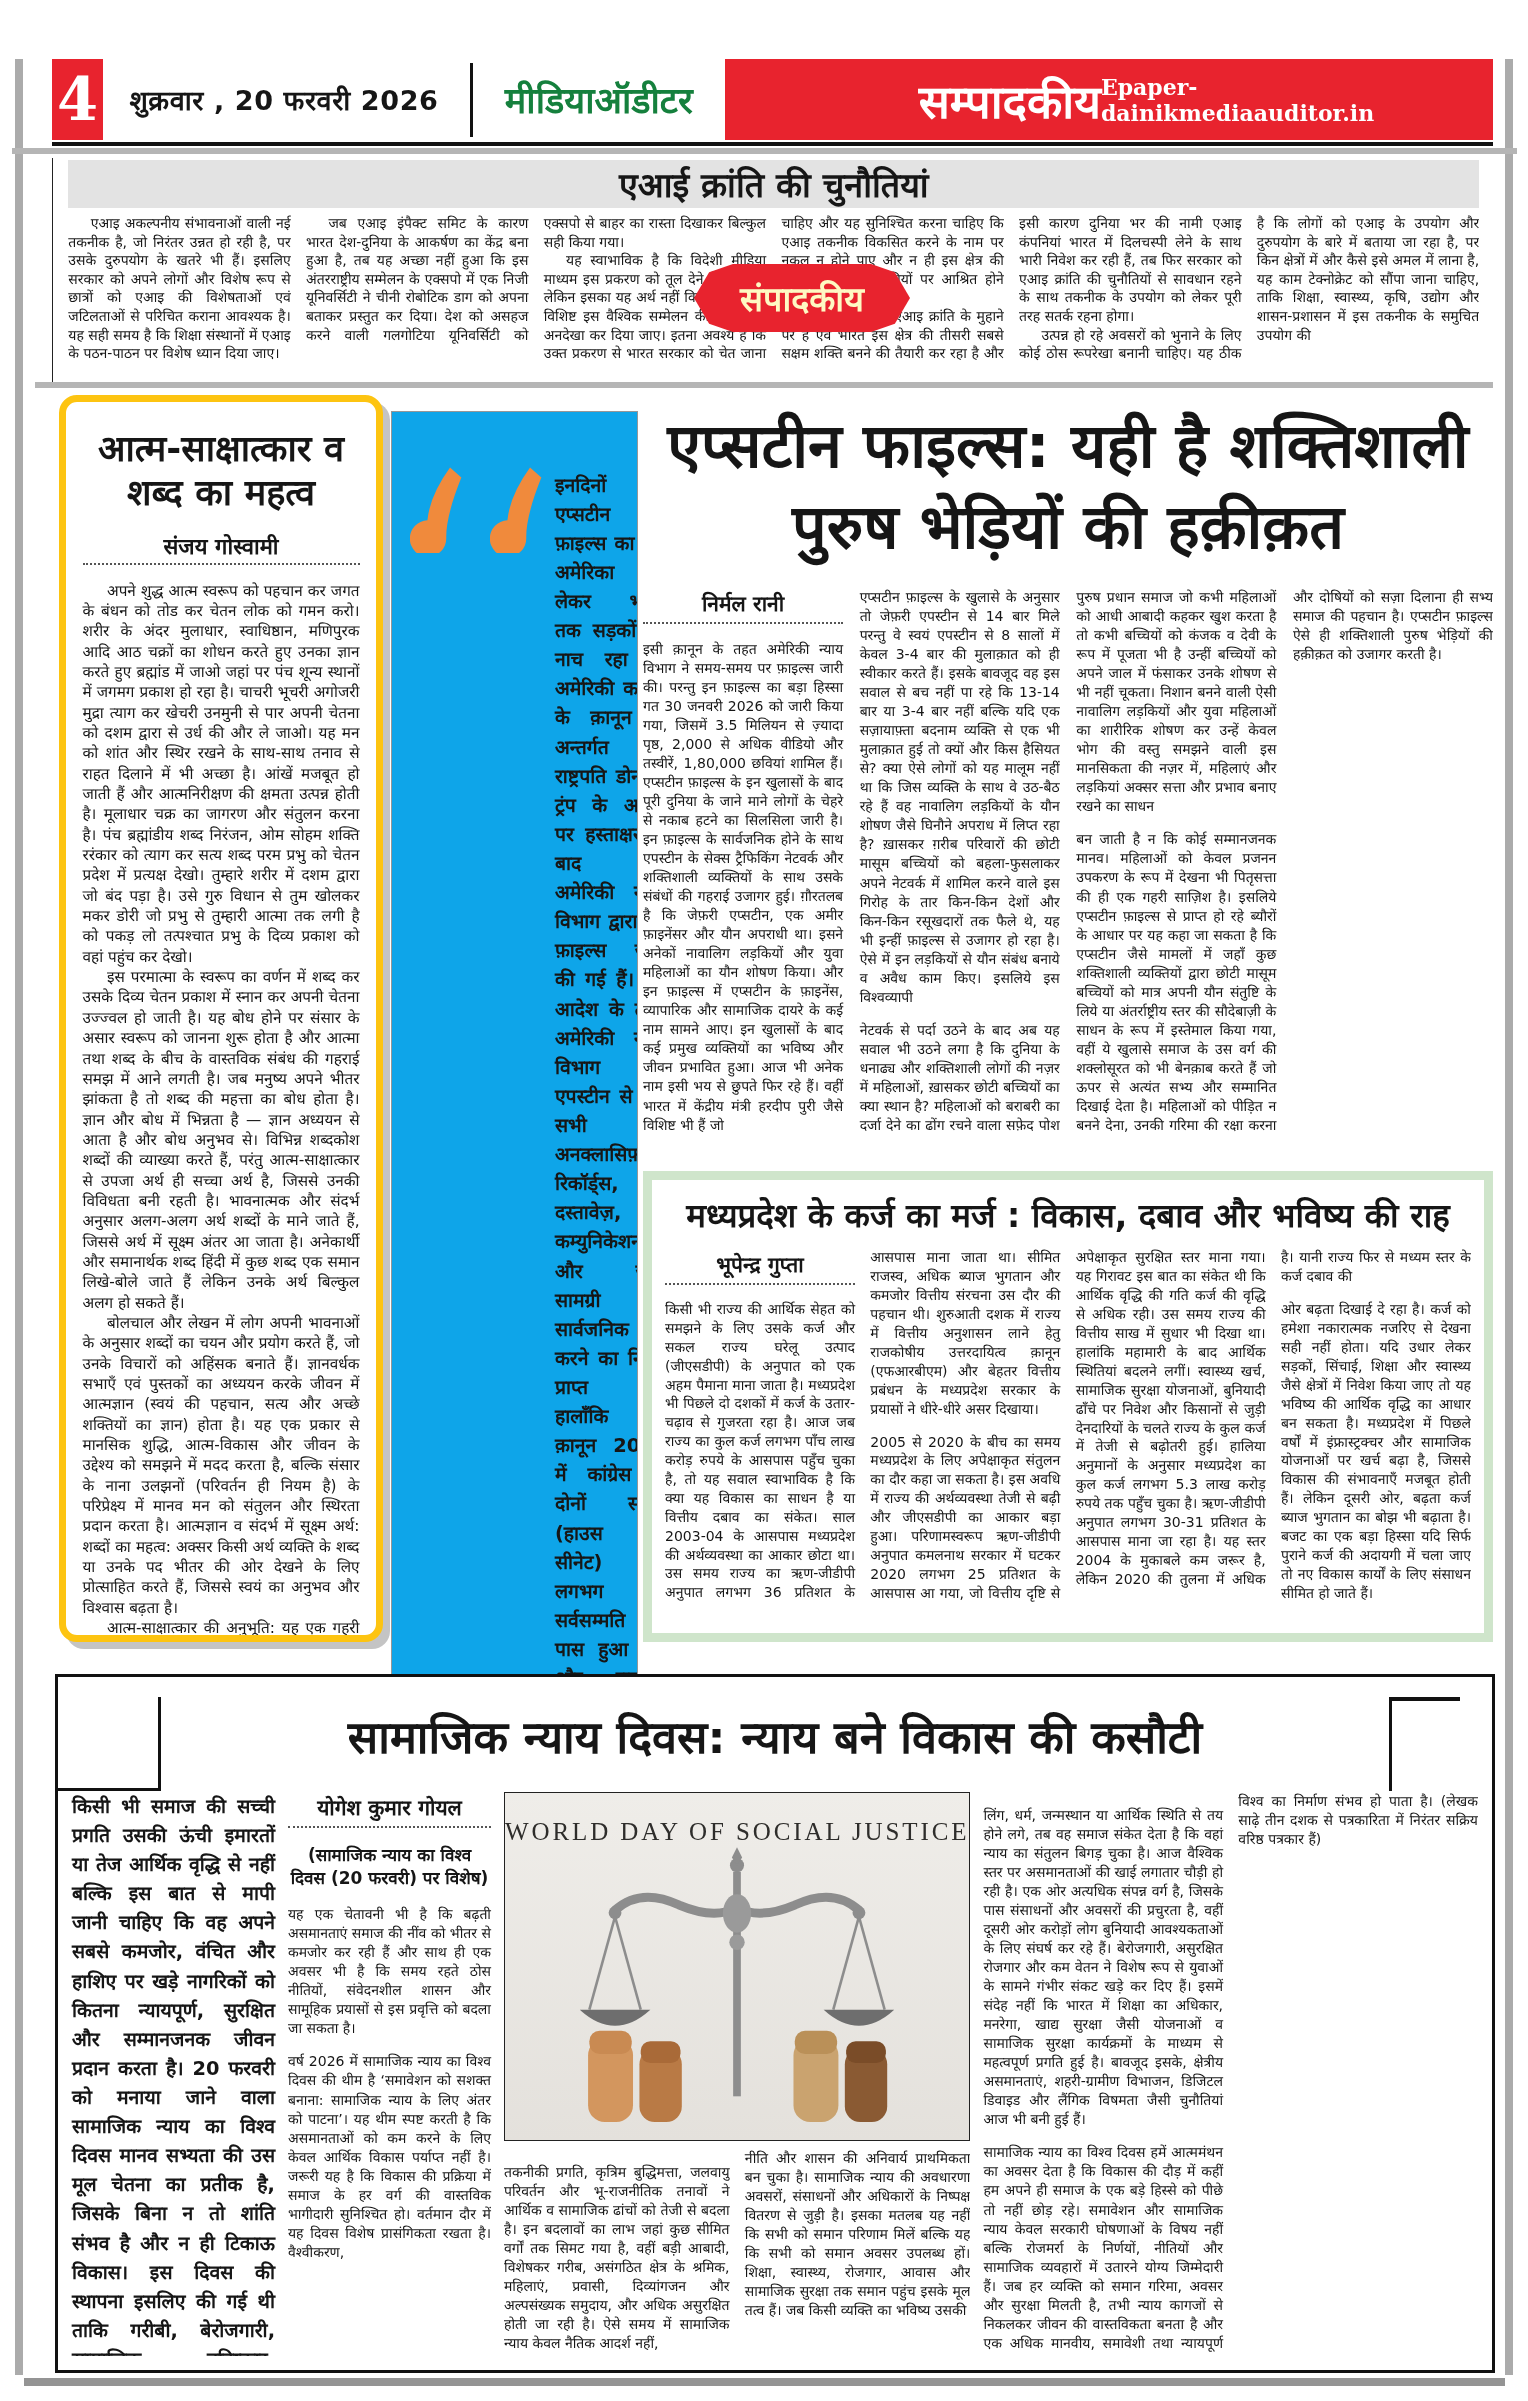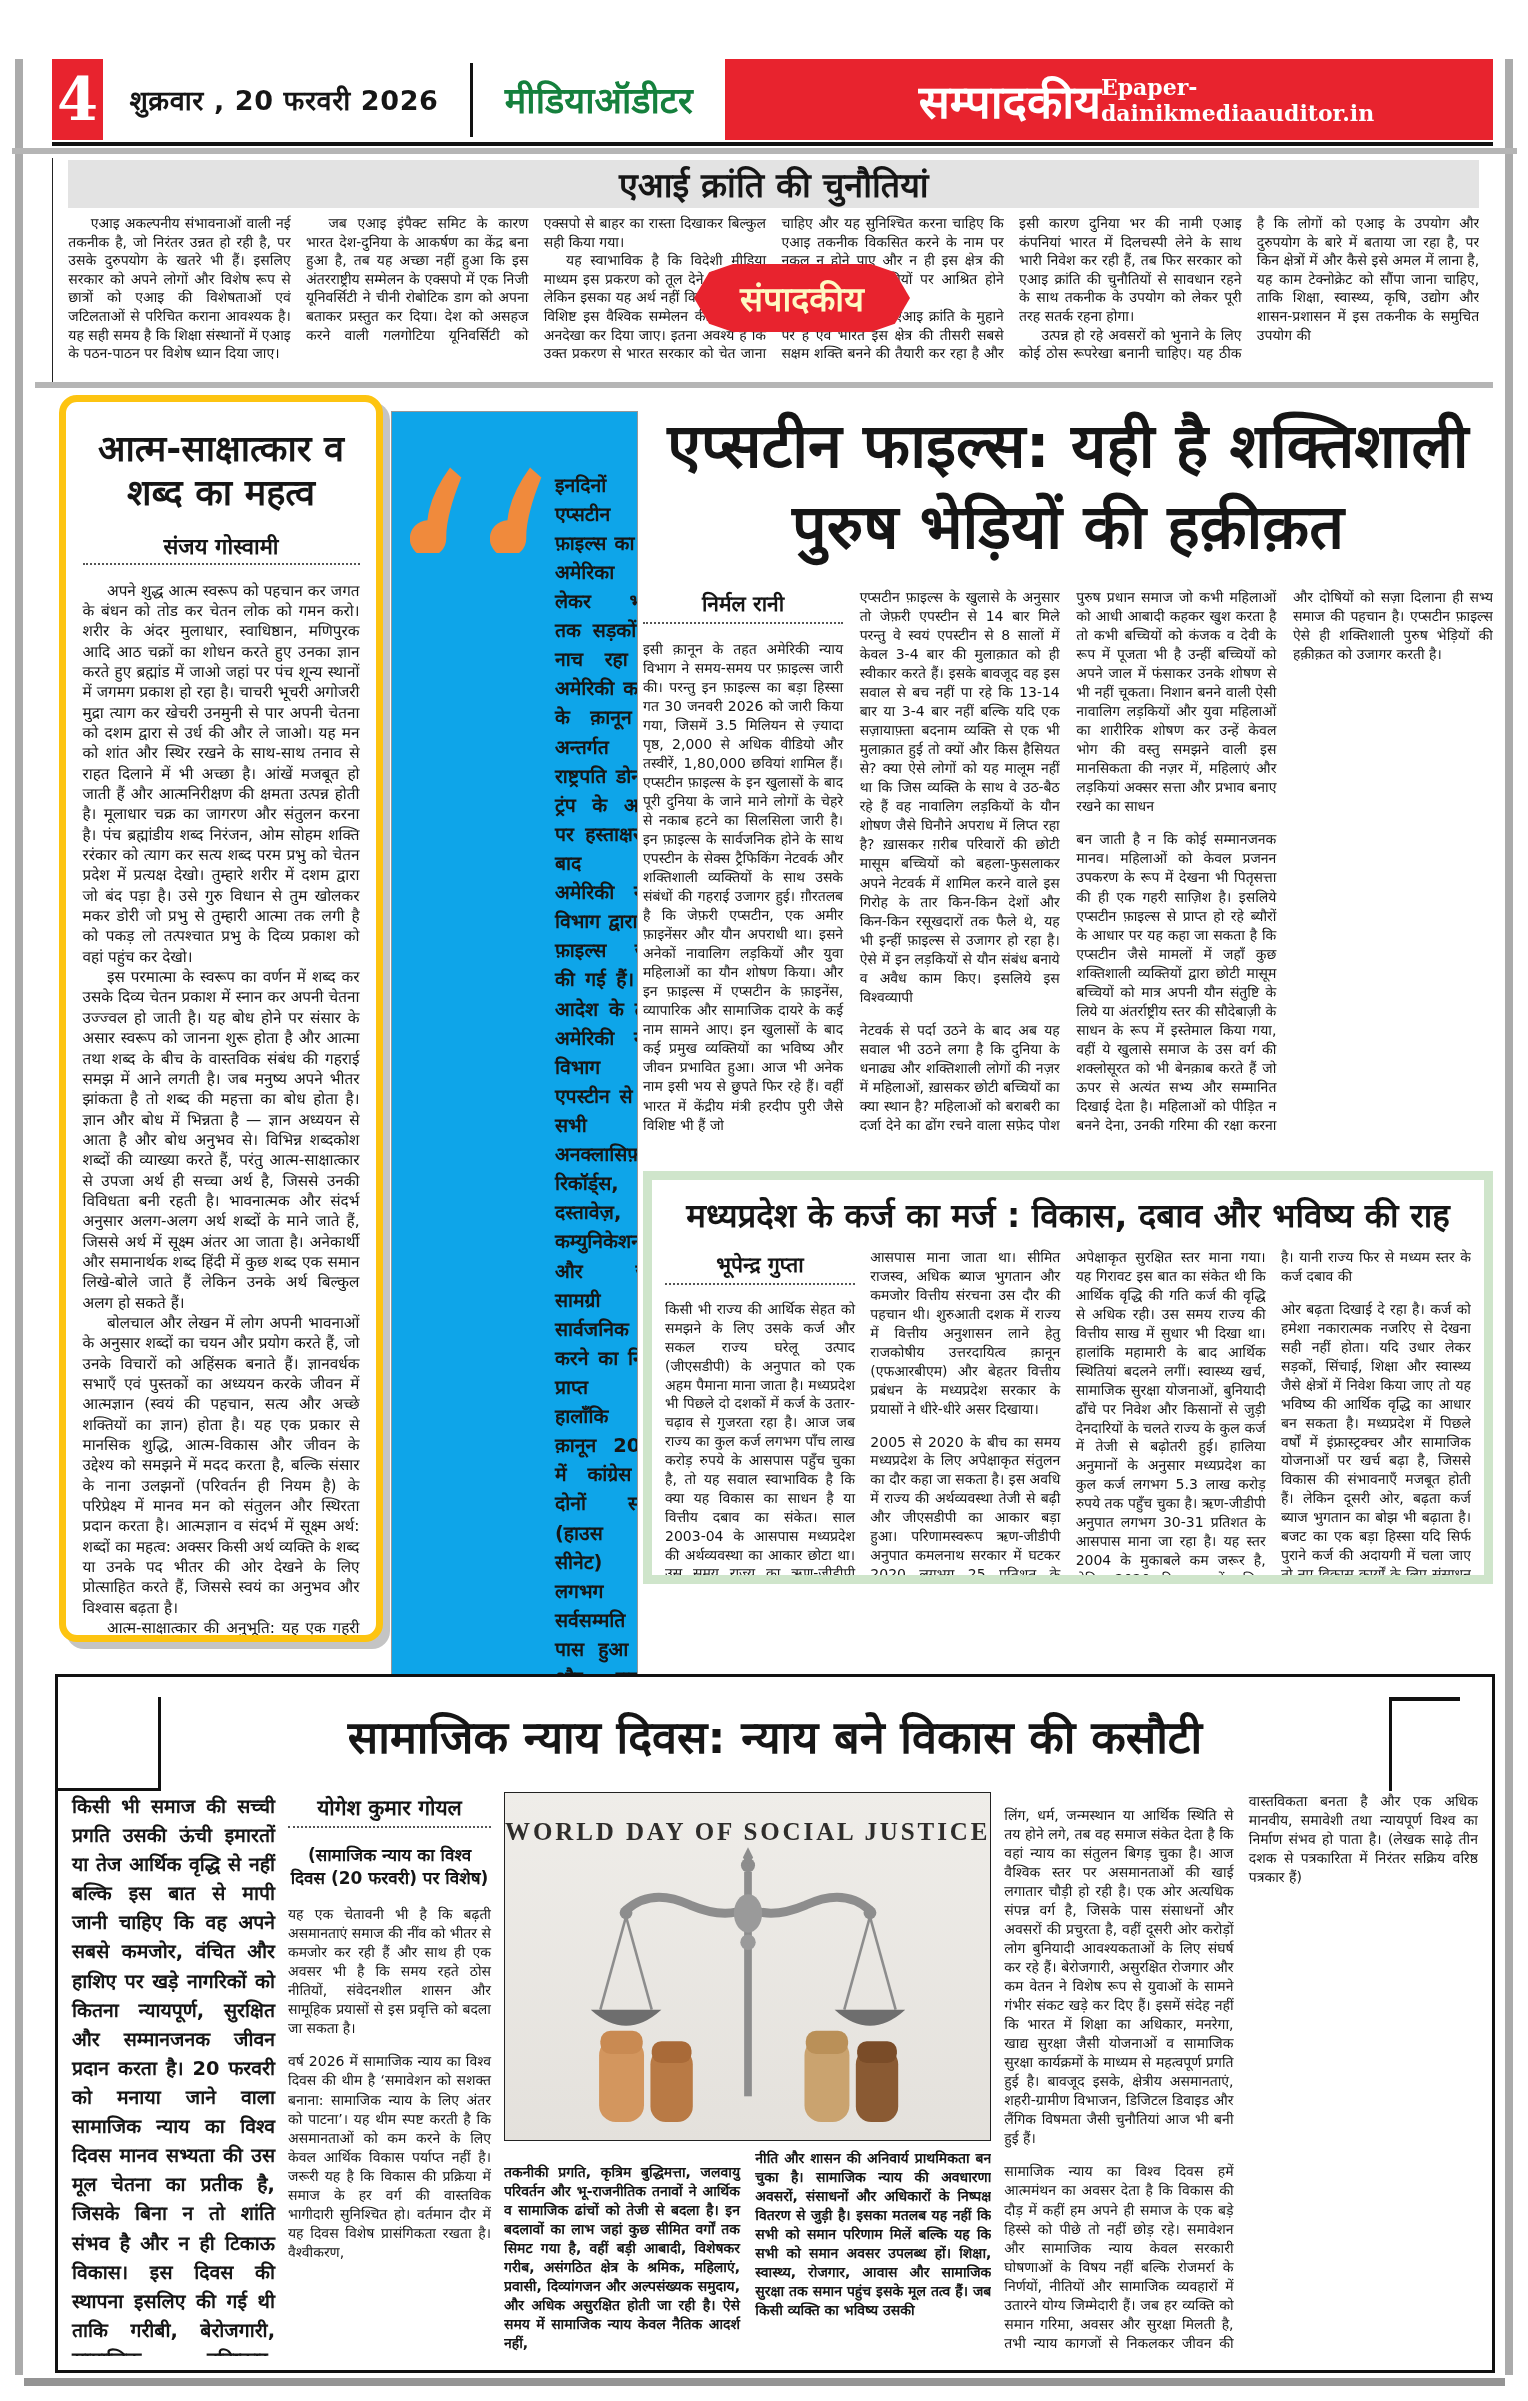--- a/index.html
+++ b/index.html
@@ -58,21 +58,21 @@
 
   
   .epstein{position:absolute;left:643px;top:406px;width:850px;}
   .epstein h1{margin:0;text-align:center;font-size:61px;line-height:1.32;font-weight:800;}
   .ep-cols{margin-top:21px;height:556px;column-count:4;column-gap:16.5px;column-fill:auto;overflow:hidden;
            font-size:14px;line-height:1.36;text-align:justify;}
   .ep-byline{break-inside:avoid;}
   .ep-cols .byline{font-size:21px;}
 
   
-  .mp-box{position:absolute;left:643px;top:1171px;width:850px;height:413px;border:9.4px solid #cfe5cb;
+  .mp-box{position:absolute;left:643px;top:1171px;width:850px;height:471px;border:9.4px solid #cfe5cb;
           background:#fff;box-sizing:border-box;padding:7px 13px;overflow:hidden;}
   .mp-box h2{margin:4.7px 0 11.8px;text-align:center;font-size:33px;font-weight:800;}
   .mp-cols{height:364px;column-count:4;column-gap:15.3px;column-fill:auto;overflow:hidden;
            font-size:14px;line-height:1.35;text-align:justify;}
   .mp-cols .byline{font-size:21px;}
 
   
   .bottom-box{position:absolute;left:55px;top:1674px;width:1440px;height:699px;border:3.5px solid #111;
               box-sizing:border-box;background:#fff;overflow:hidden;}
   .bot-headwrap{position:relative;height:109px;}
@@ -82,21 +82,21 @@
   .corner.l{left:53px;top:20px;border-left:3.5px solid #111;border-bottom:3.5px solid #111;
             transform:translateX(47px);border-bottom:none;}
   .corner.l::after{content:"";position:absolute;left:-109px;bottom:0;width:109px;height:3.5px;background:#111;}
   .corner.r{right:100px;top:20px;border-right:3.5px solid #111;}
   .corner.r::before{content:"";position:absolute;right:-71px;top:0;width:71px;height:3.5px;background:#111;}
   .bot-content{display:flex;gap:13px;padding:5.9px 14px 0;height:564px;overflow:hidden;}
   .bot-col1{flex:0 0 203px;font-size:19.4px;font-weight:800;line-height:1.5;text-align:justify;}
   .bot-col2{flex:0 0 203px;font-size:14px;line-height:1.36;text-align:justify;}
   .bot-col2 .byline{font-size:21px;}
   .bot-note{font-weight:800;font-size:17px;text-align:center;margin:5.9px 0 8.2px;line-height:1.4;}
-  .bot-mid{flex:0 0 411px;display:flex;flex-direction:column;font-weight:bold;}
+  .bot-mid{flex:0 0 411px;display:flex;flex-direction:column;}
   .photo{height:347px;border:1.2px solid #222;background:linear-gradient(#efede9,#e4e1dc);
          display:flex;flex-direction:column;align-items:center;overflow:hidden;}
   .photo-title{margin-top:25px;font-family:"Liberation Serif","DejaVu Serif",serif;font-size:25px;
                letter-spacing:2.9px;color:#2e2d2b;white-space:nowrap;}
   .bot-mid-cols{margin-top:8.2px;flex:1;column-count:2;column-gap:15.3px;column-fill:auto;overflow:hidden;
                 font-size:14px;line-height:1.36;text-align:justify;}
   .bot-right{flex:1;column-count:2;column-gap:15.3px;column-fill:auto;overflow:hidden;
              font-size:14px;line-height:1.36;text-align:justify;}
 </style>
 </head>

